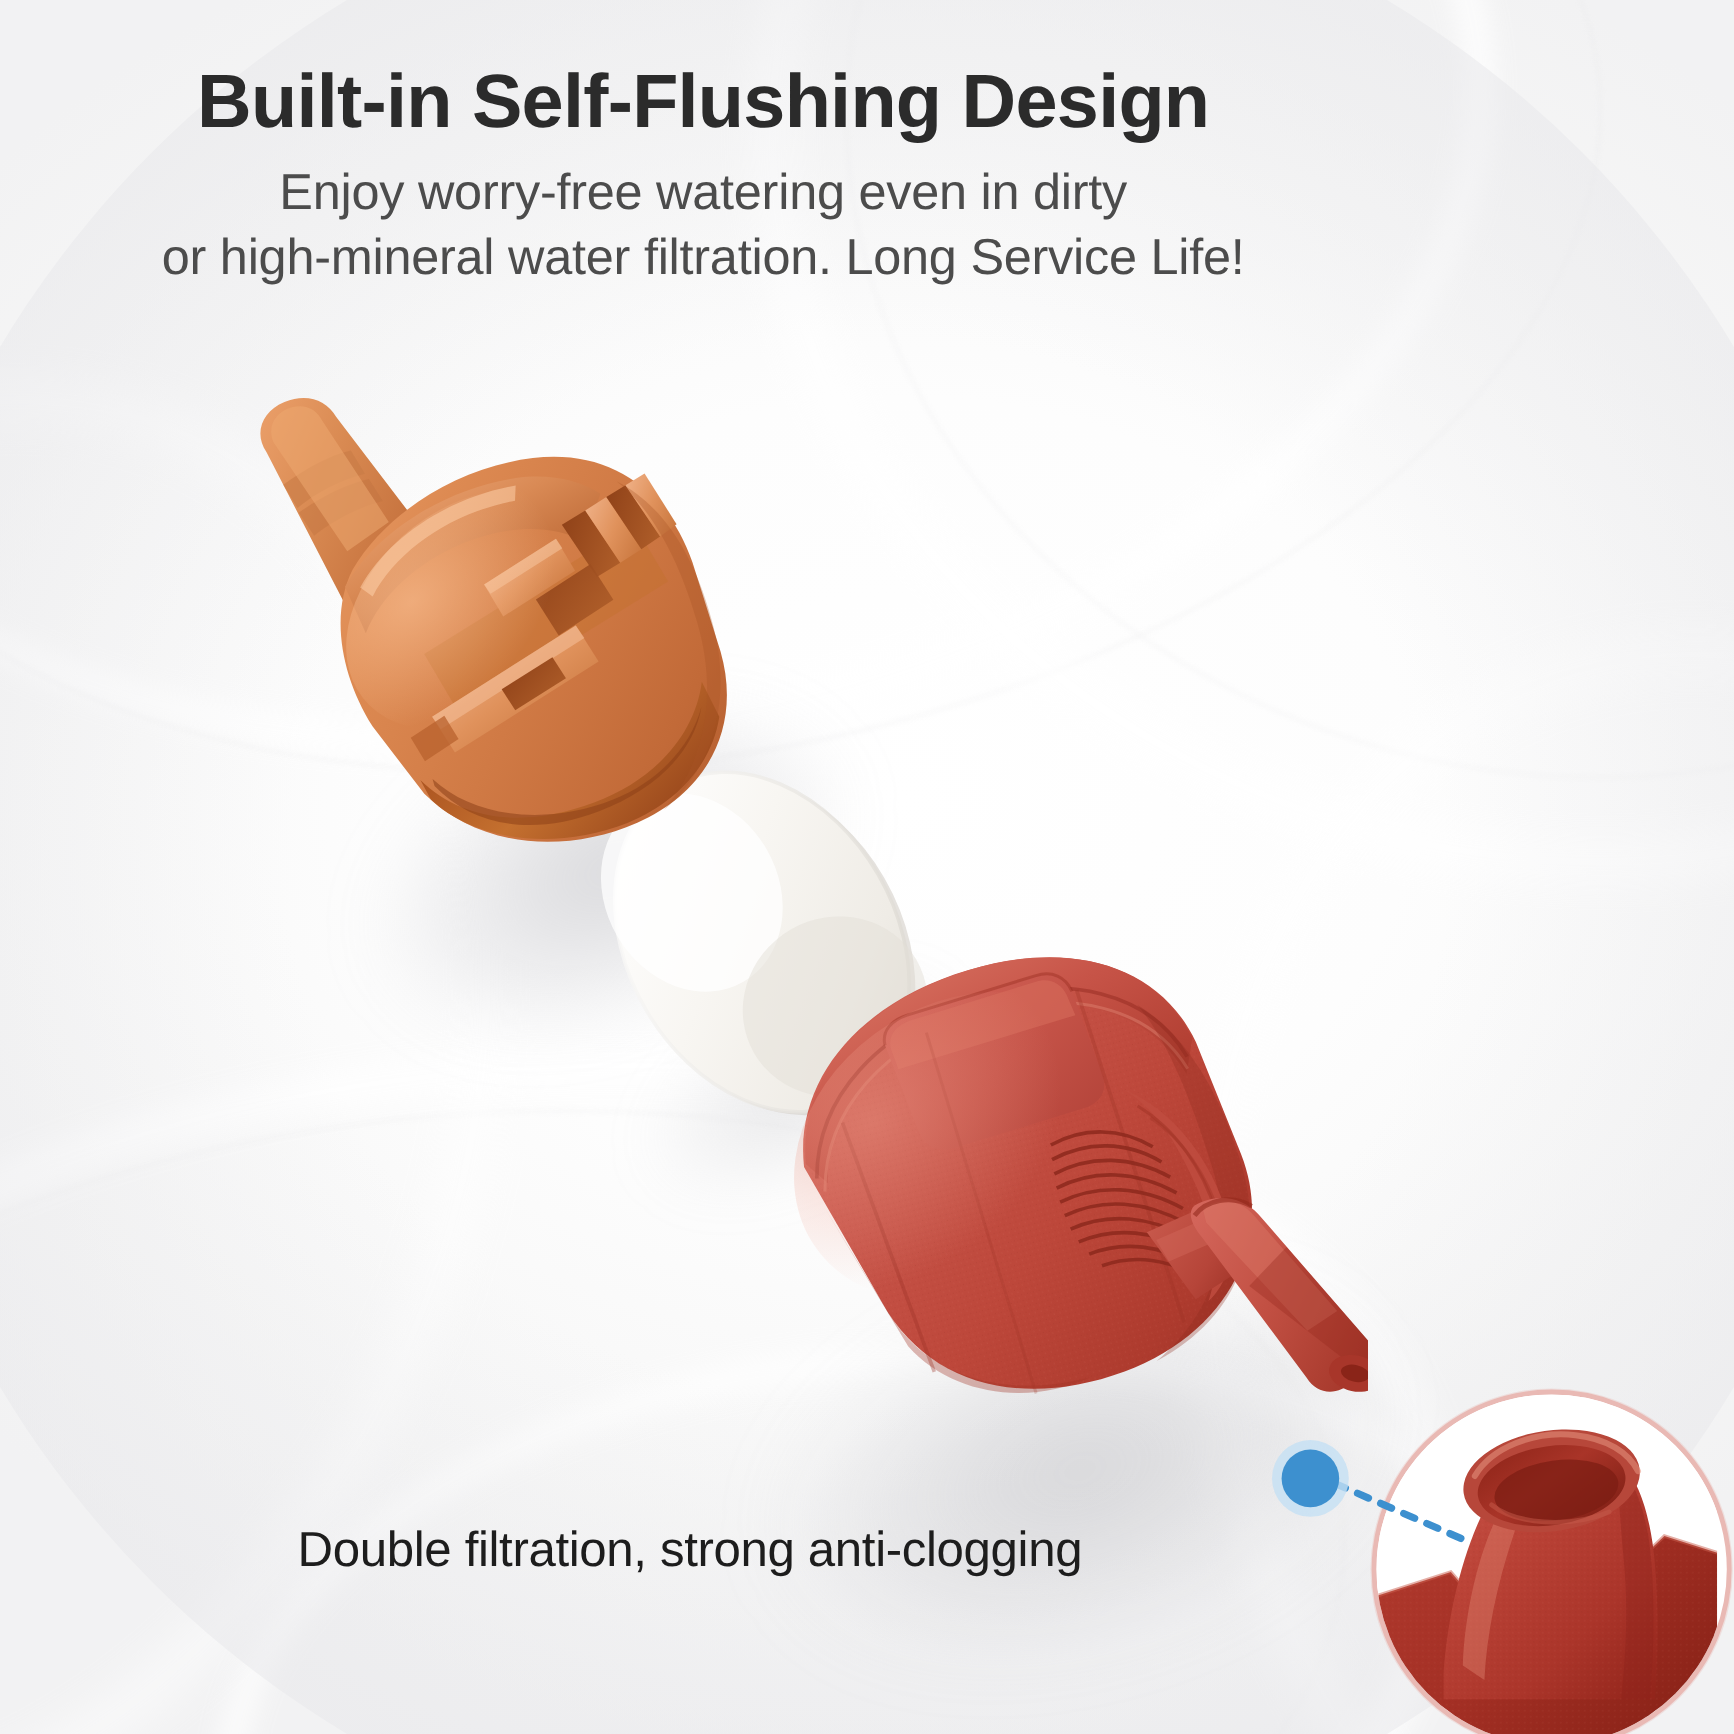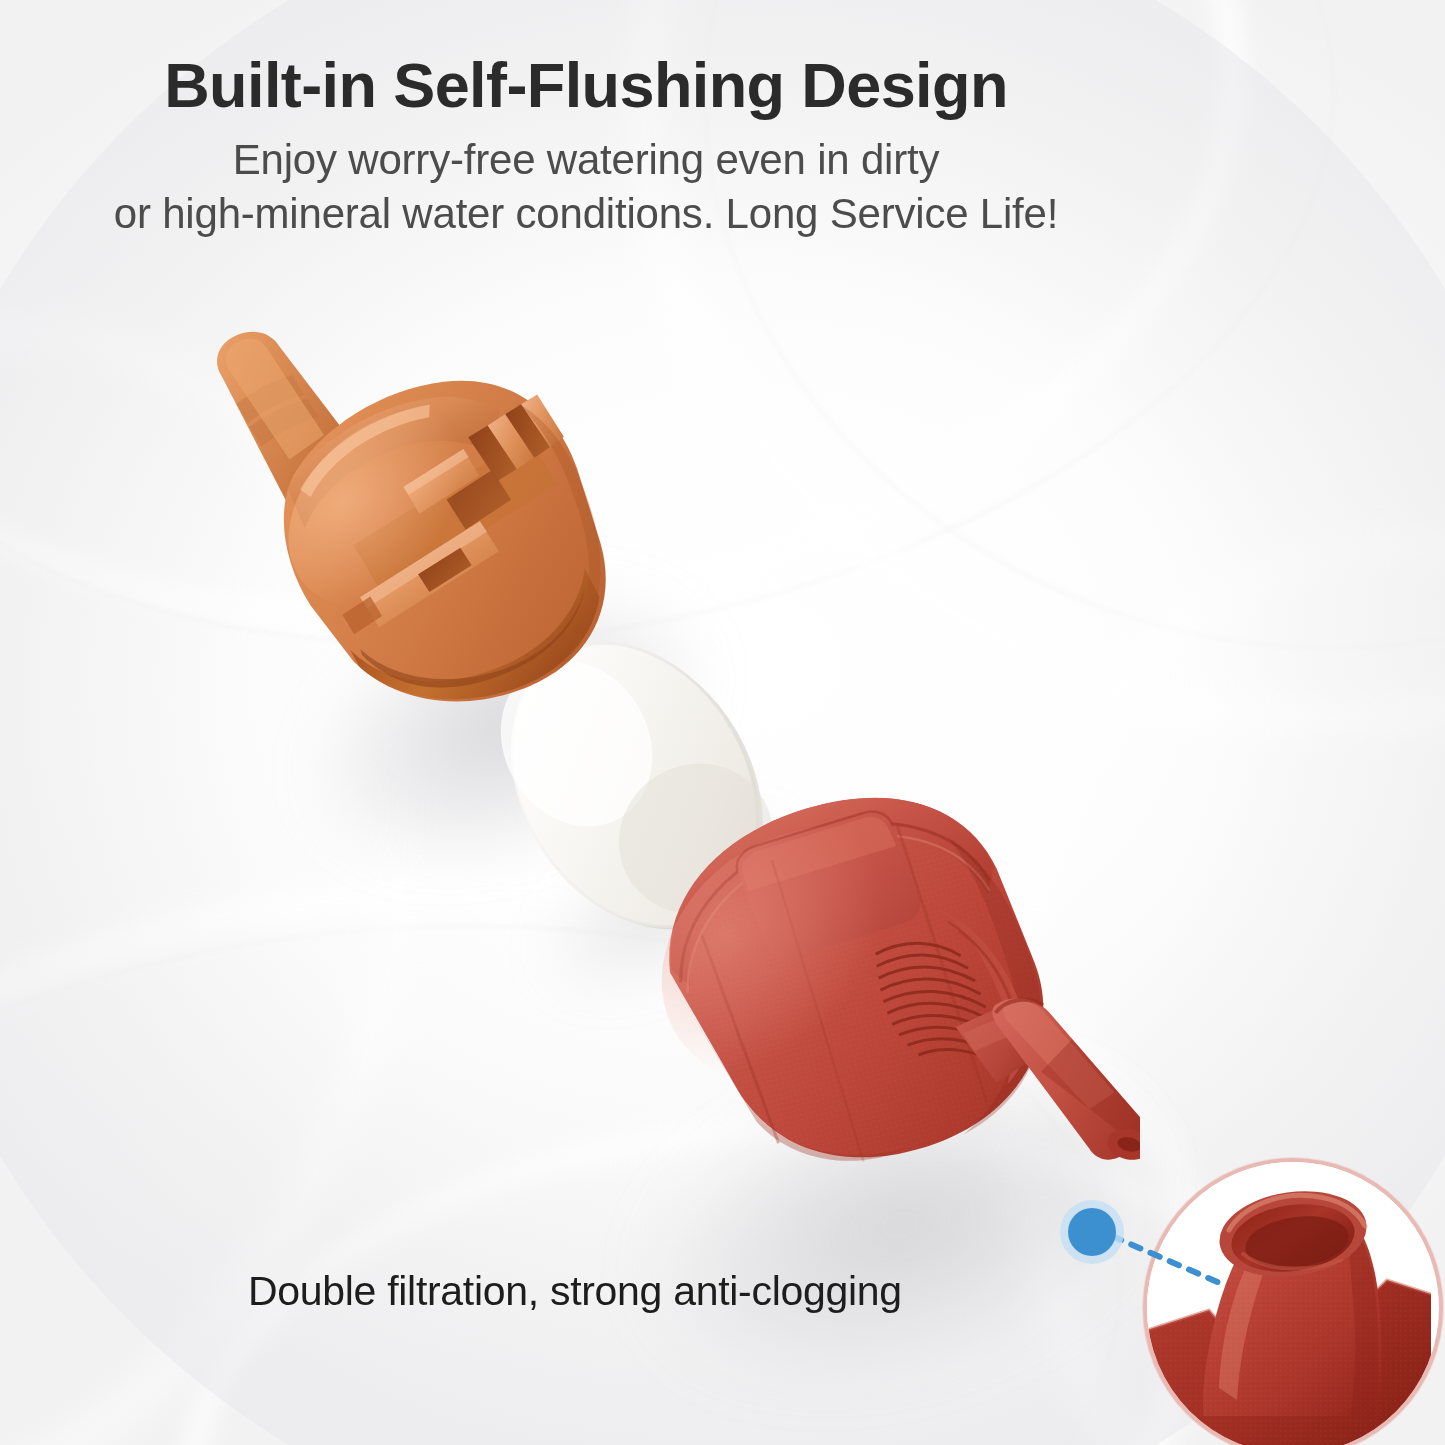--- a/index.html
+++ b/index.html
@@ -177,21 +177,21 @@
   <div class="swirl" style="left:-560px; top:300px; width:900px; height:1200px; border-width:28px; transform:rotate(22deg); filter:blur(18px); opacity:.7;"></div>
   <div class="swirl" style="left:1010px; top:520px; width:900px; height:1180px; border-width:26px; transform:rotate(-18deg); filter:blur(18px); opacity:.7;"></div>
 
   <div class="bg-soft" style="left:-120px; top:-120px; width:1685px; height:1685px;
               background: radial-gradient(ellipse 52% 48% at 50% 50%, rgba(255,255,255,0) 55%, rgba(231,231,234,0.5) 100%);"></div>
 
   <div class="headline-wrap">
     <div class="headline">Built-in Self-Flushing Design</div>
     <div class="subline">
       <div>Enjoy worry-free watering even in dirty</div>
-      <div>or high-mineral water conditions. Long Service Life!</div>
+      <div>or high-mineral water filtration. Long Service Life!</div>
     </div>
   </div>
 
   <div class="shadow" style="left:300px; top:600px; width:420px; height:250px;
               background: radial-gradient(ellipse at 50% 50%, rgba(178,178,184,0.50) 0%, rgba(190,190,196,0.22) 48%, rgba(255,255,255,0) 72%);
               filter: blur(26px); transform: rotate(-22deg);"></div>
   <div class="shadow" style="left:640px; top:1080px; width:520px; height:290px;
               background: radial-gradient(ellipse at 50% 50%, rgba(174,174,180,0.45) 0%, rgba(190,190,196,0.20) 50%, rgba(255,255,255,0) 74%);
               filter: blur(30px); transform: rotate(-16deg);"></div>
   <div class="shadow" style="left:520px; top:830px; width:300px; height:150px;

